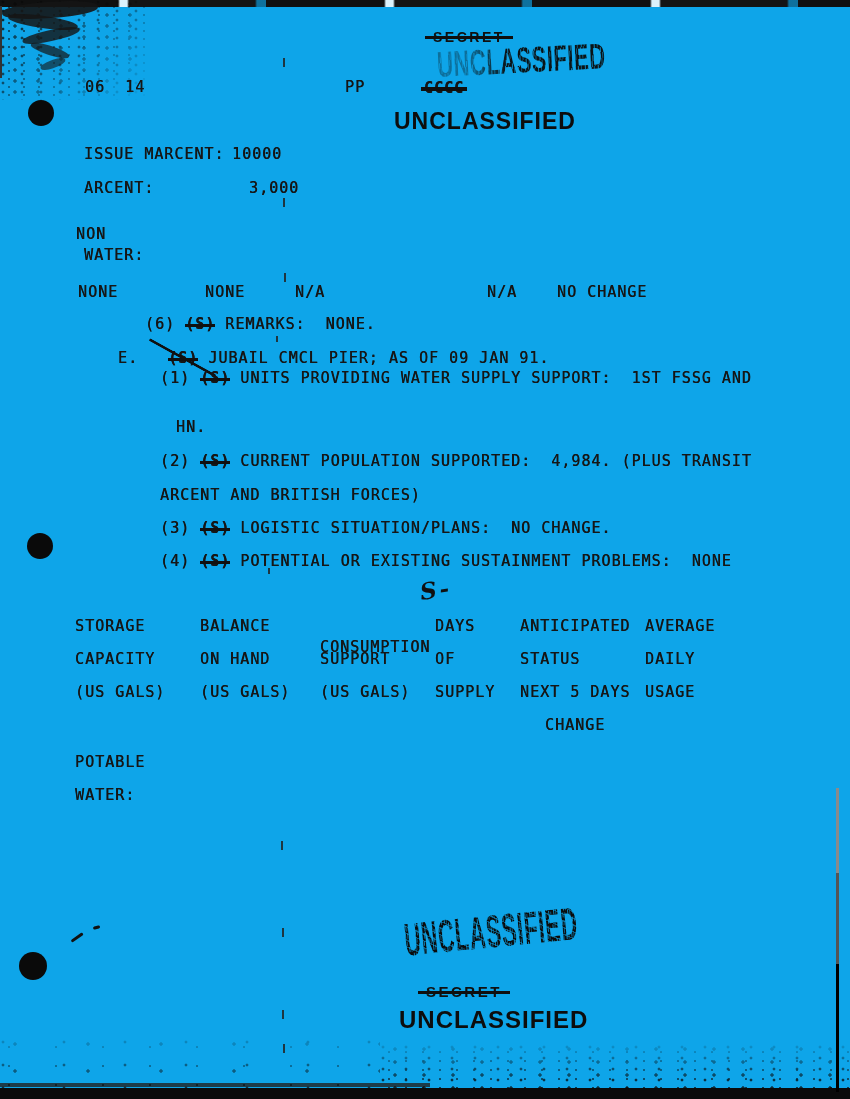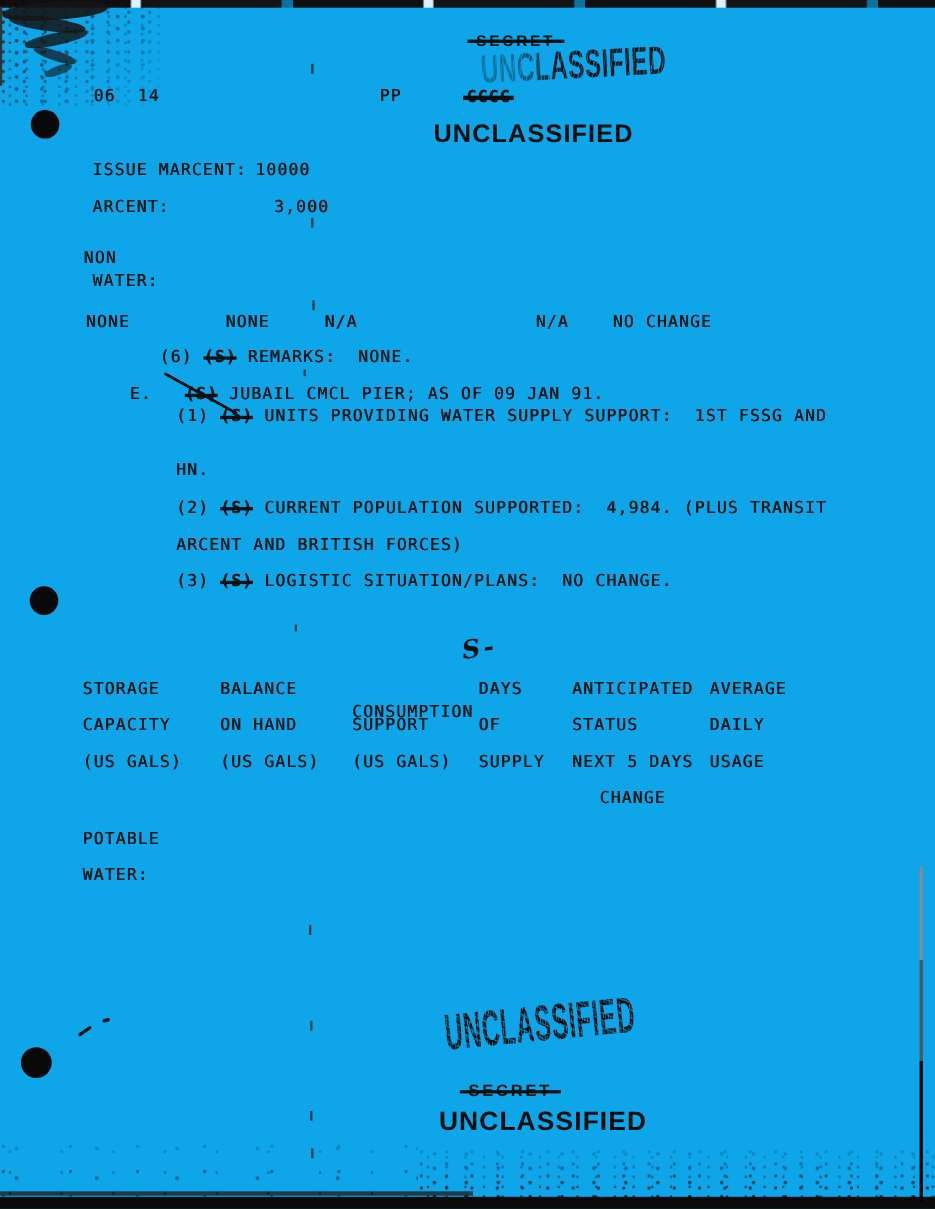--- a/index.html
+++ b/index.html
@@ -118,27 +118,28 @@
   <div class="tw" style="left:295px;top:284px;">N/A</div>
   <div class="tw" style="left:487px;top:284px;">N/A</div>
   <div class="tw" style="left:557px;top:284px;">NO CHANGE</div>
 
   <div class="tw" style="left:145px;top:316px;"><span>(6)</span> <span class="cls">(S)</span> <span>REMARKS:  NONE.</span></div>
 
   <div class="tw" style="left:118px;top:350px;"><span>E.</span>   <span class="cls">(S)</span> <span>JUBAIL CMCL PIER; AS OF 09 JAN 91.</span></div>
   <div class="slash"></div>
 
   <div class="tw" style="left:160px;top:370px;"><span>(1)</span> <span class="cls">(S)</span> <span>UNITS PROVIDING WATER SUPPLY SUPPORT:  1ST FSSG AND</span></div>
-  <div class="tw" style="left:160px;top:419px;">HN.</div>
+  <div class="tw" style="left:176px;top:419px;">HN.</div>
 
   <div class="tw" style="left:160px;top:453px;"><span>(2)</span> <span class="cls">(S)</span> <span>CURRENT POPULATION SUPPORTED:  4,984. (PLUS TRANSIT</span></div>
   <div class="tw" style="left:160px;top:487px;">ARCENT AND BRITISH FORCES)</div>
 
   <div class="tw" style="left:160px;top:520px;"><span>(3)</span> <span class="cls">(S)</span> <span>LOGISTIC SITUATION/PLANS:  NO CHANGE.</span></div>
 
+  <div class="tw" style="left:160px;top:553px;"><span>(4)</span> <span class="cls">(S)</span> <span>POTENTIAL OR EXISTING SUSTAINMENT PROBLEMS:  NONE</span></div>
 
   <span class="hand" style="left:420px;top:576px;">S-</span>
 
   <div class="tw" style="left:75px;top:618px;">STORAGE</div>
   <div class="tw" style="left:200px;top:618px;">BALANCE</div>
   <div class="tw" style="left:320px;top:639px;">CONSUMPTION</div>
   <div class="tw" style="left:435px;top:618px;">DAYS</div>
   <div class="tw" style="left:520px;top:618px;">ANTICIPATED</div>
   <div class="tw" style="left:645px;top:618px;">AVERAGE</div>
 

